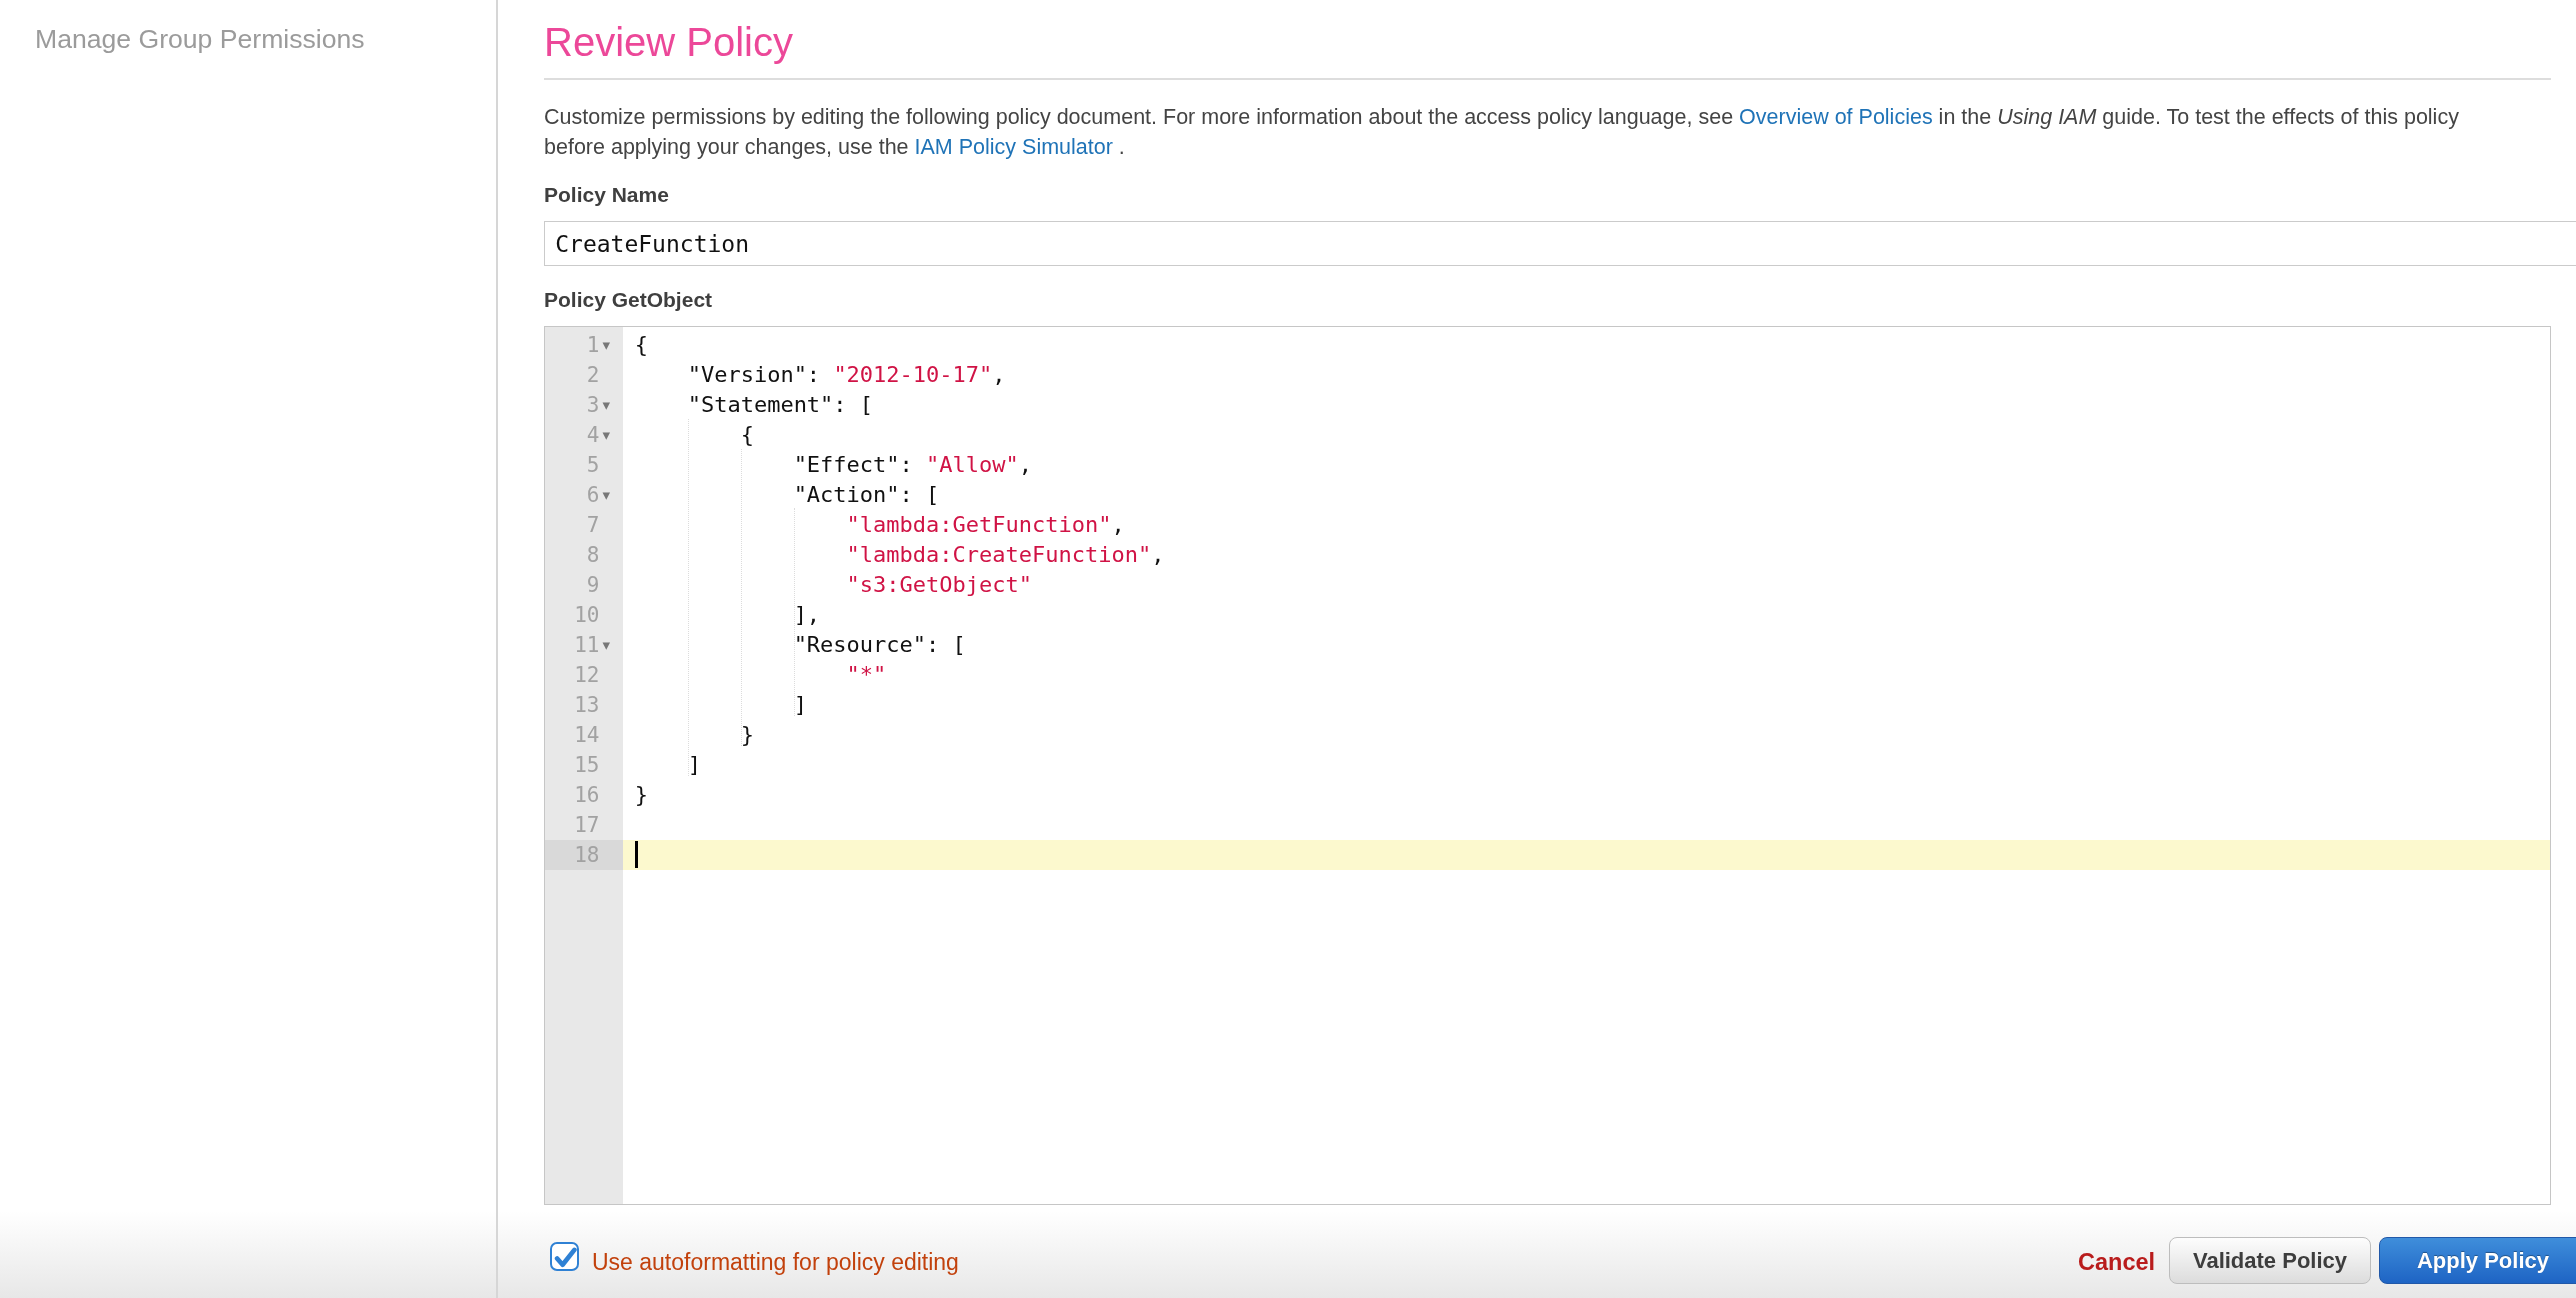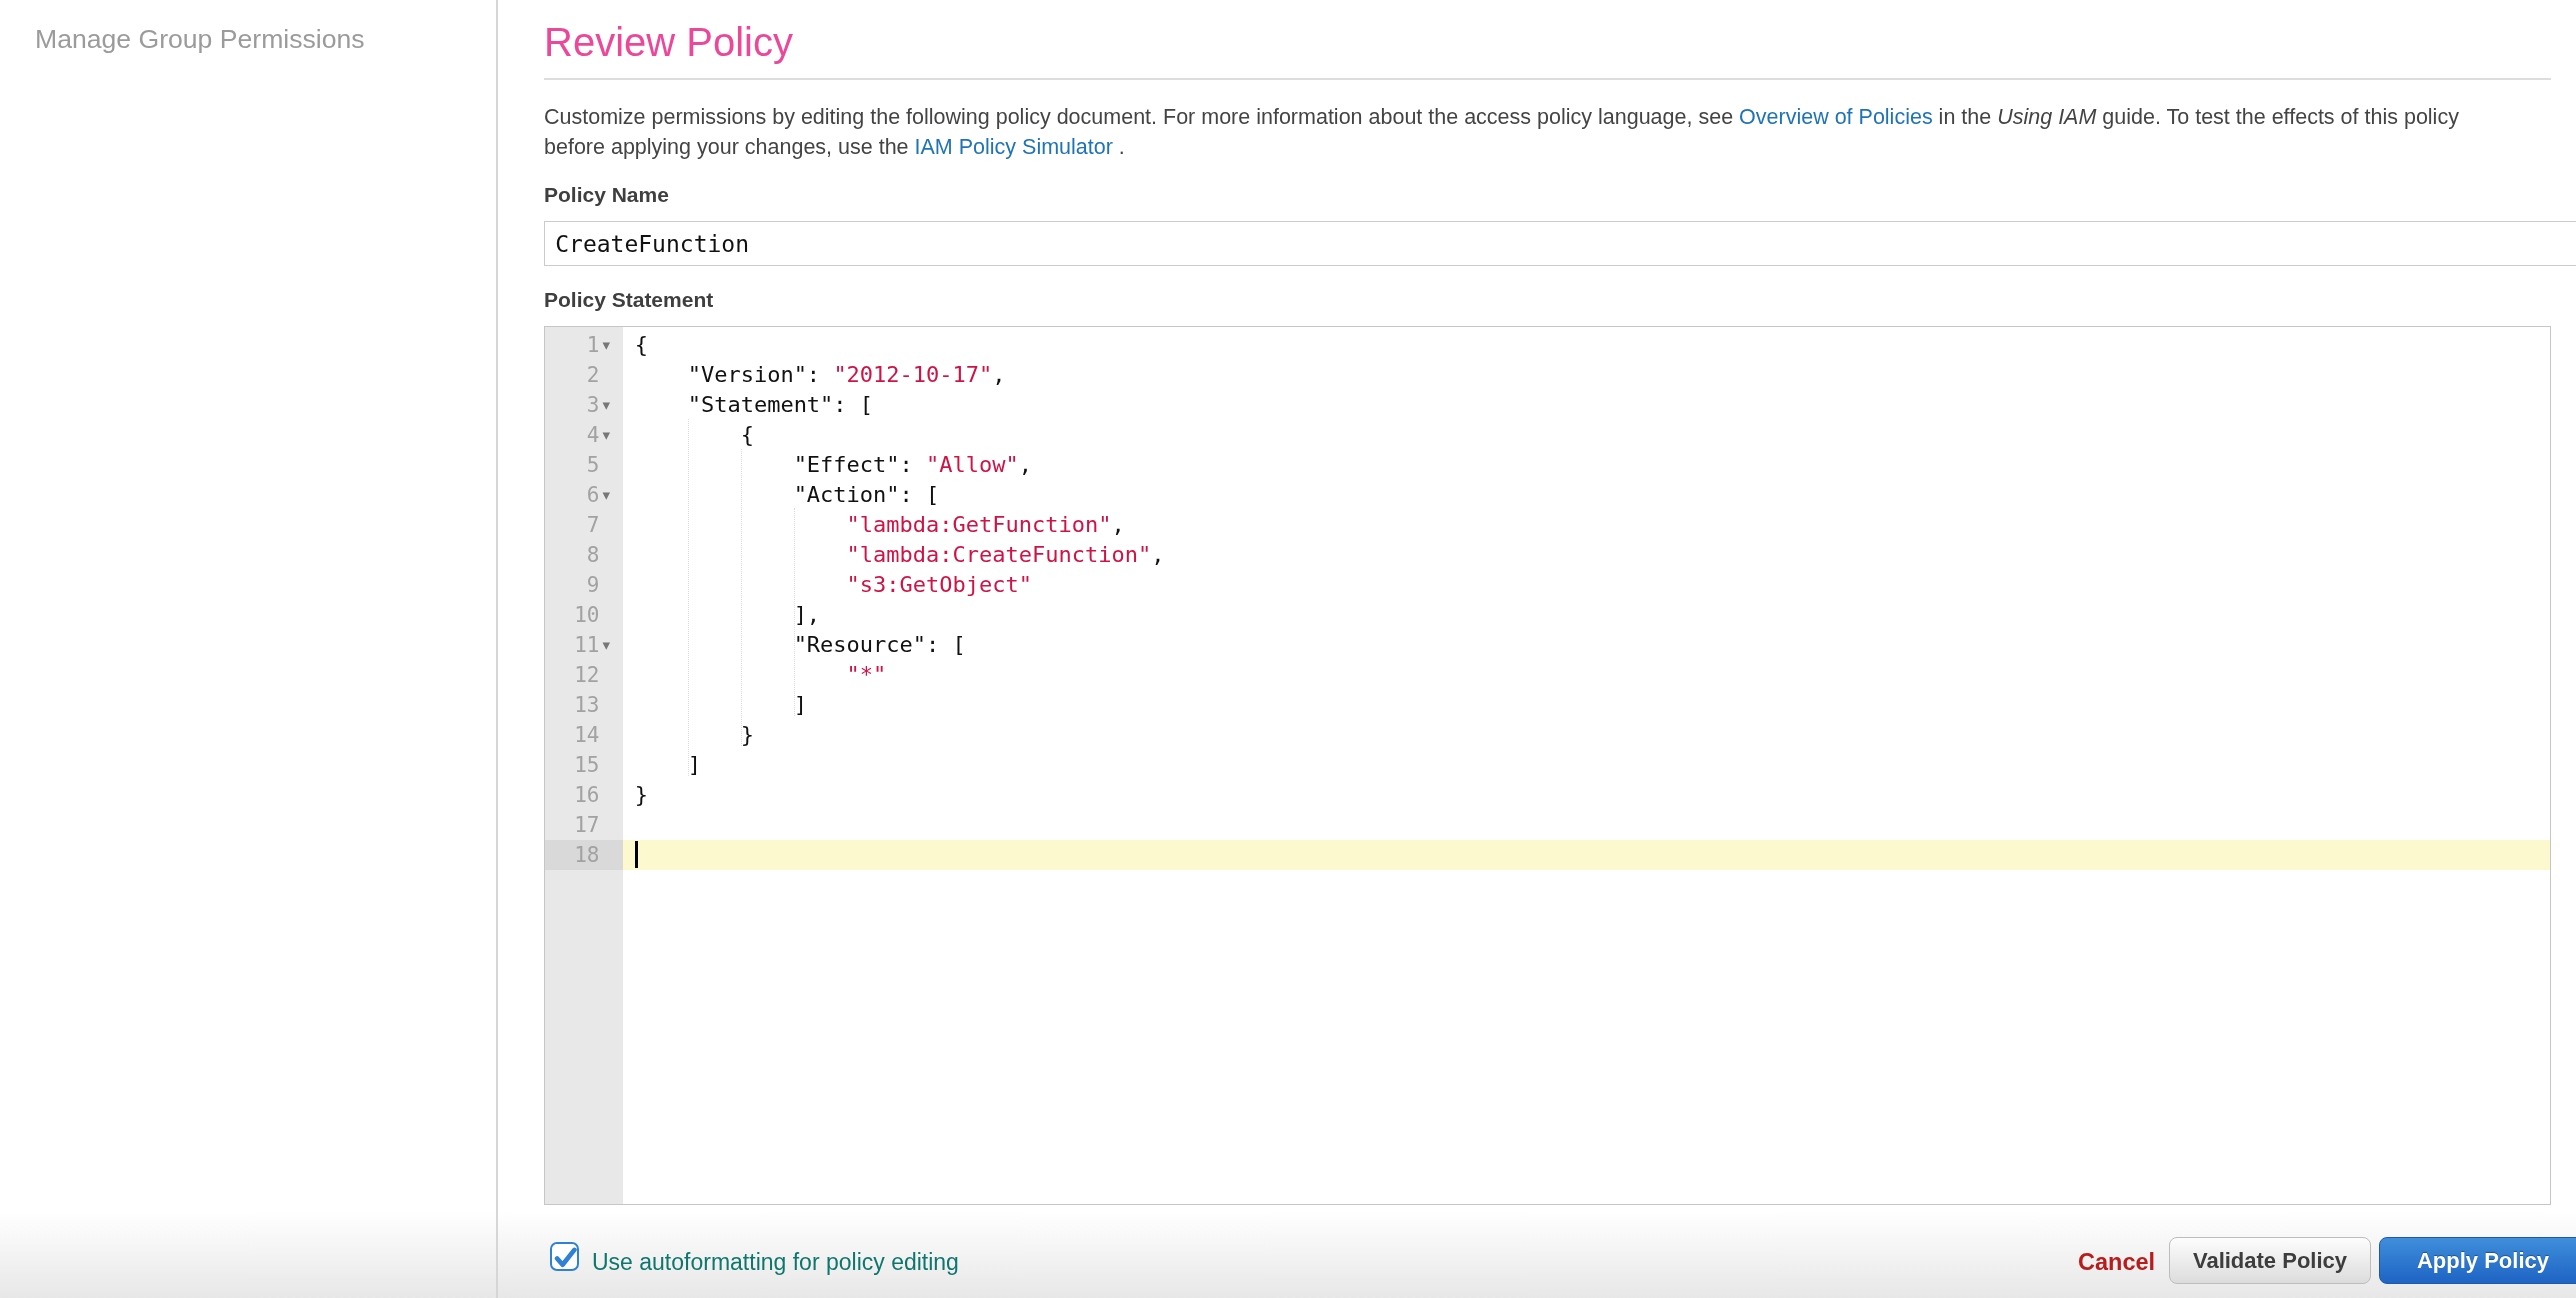--- a/index.html
+++ b/index.html
@@ -60,21 +60,21 @@
     margin-top:-3.1px;}
   .indent-guide{position:absolute;width:0;border-left:1.6px dotted #dcdcdc;z-index:0;}
   #guide1{left:calc(11.7px + 4ch);top:92px;height:357px;}
   #guide2{left:calc(11.7px + 8ch);top:122px;height:297px;}
   #guide3{left:calc(11.7px + 12ch);top:181px;height:208px;}
 
   
   #autoformat-box{left:550px;top:1242px;width:29px;height:29px;border:2.3px solid #2f81d4;
     border-radius:7px;background:#fff;cursor:pointer;}
   #autoformat-box svg{position:absolute;left:2.3px;top:1.6px;}
-  #autoformat-label{left:592px;top:1249px;font-size:23px;color:#0f766e;}
+  #autoformat-label{left:592px;top:1249px;font-size:23px;color:#c2410c;}
   #cancel-link{left:2078px;top:1249px;font-size:23.5px;font-weight:bold;color:#b91c1c;
     text-decoration:none;cursor:pointer;}
   .btn{position:absolute;top:1237px;height:47px;border-radius:8px;font-size:22px;font-weight:bold;
     font-family:"Liberation Sans", sans-serif;cursor:pointer;}
   #validate-btn{left:2169px;width:202px;background:linear-gradient(to bottom,#fdfdfd,#dcdcdc);
     border:1.6px solid #bdbdbd;color:#3d3d3d;}
   #apply-btn{left:2379px;width:208px;background:linear-gradient(to bottom,#3f8edb,#1e64c4);
     border:1.6px solid #2158a8;color:#fff;text-shadow:0 -0.8px 0.8px rgba(0,0,0,.35);}
 </style>
 </head>
@@ -87,21 +87,21 @@
 
 <div id="main" class="abs">
   <h1 id="page-title" class="abs">Review Policy</h1>
   <div id="title-sep" class="abs"></div>
 
   <p id="intro" class="abs"><span>Customize permissions by editing the following policy document. For more information about the access policy language, see </span><a href="#">Overview of Policies</a><span> in the </span><span class="it">Using IAM</span><span> guide. To test the effects of this policy</span><br><span>before applying your changes, use the </span><a href="#">IAM Policy Simulator</a><span> .</span></p>
 
   <div id="policy-name-label" class="abs field-label">Policy Name</div>
   <input id="policy-name-input" class="abs" type="text" value="CreateFunction" style="">
 
-  <div id="policy-doc-label" class="abs field-label">Policy Statement</div>
+  <div id="policy-doc-label" class="abs field-label">Policy GetObject</div>
 
   <div id="editor" class="abs">
     <div id="gutter">
         <div class="gutter-cell first">
           <span>1</span>
           <span class="arrow">▾</span>
         </div>
         <div class="gutter-cell">
           <span>2</span>
           <span class="arrow"></span>

